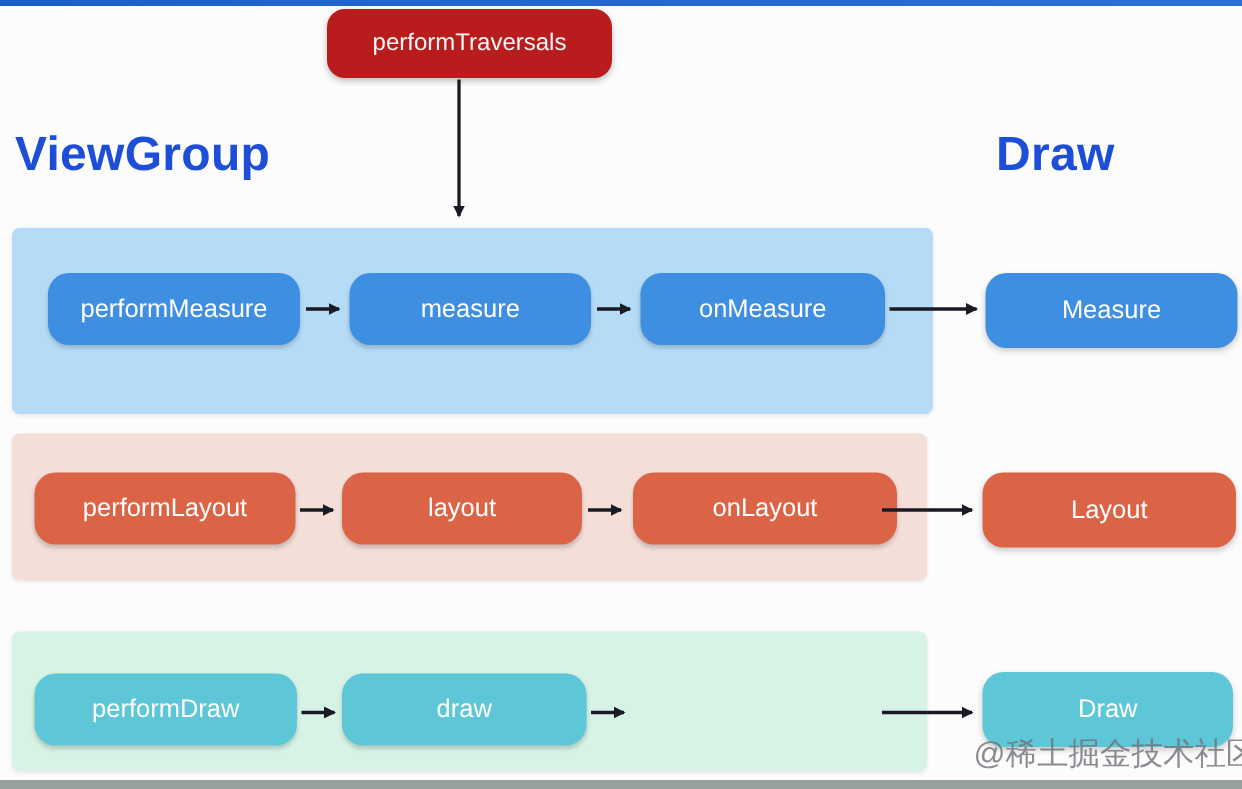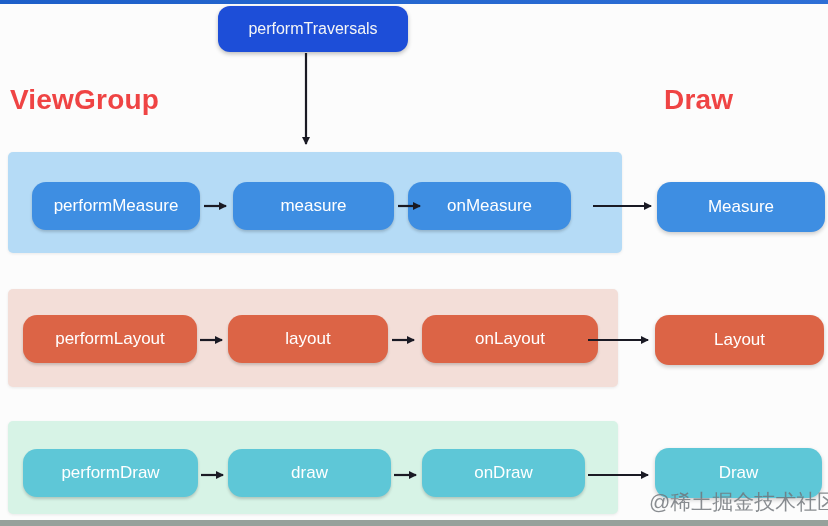--- a/index.html
+++ b/index.html
@@ -17,36 +17,36 @@
   .top-strip {
     position: absolute; left: 0; top: 0; width: 828px; height: 4px;
     background: linear-gradient(90deg, #1d5fc9, #2e6fd6);
   }
   .bottom-strip {
     position: absolute; left: 0; top: 520px; width: 828px; height: 6px;
     background: #96a19b;
   }
   .root-node {
     position: absolute; left: 218px; top: 6px; width: 190px; height: 46px;
-    background: #1d4ed8;
+    background: #b91c1c;
     border-radius: 12px;
     color: #f4f5f6; font-size: 16px;
     display: flex; align-items: center; justify-content: center;
     box-shadow: 0 2px 4px rgba(0,0,0,0.25);
   }
   .col-title {
     position: absolute; top: 84px;
-    font-size: 28px; font-weight: 700; color: #ef4444;
+    font-size: 32px; font-weight: 700; color: #1d4ed8;
     letter-spacing: 0.2px;
   }
   .col-title.left { left: 10px; }
   .col-title.right { left: 664px; }
 
   .row { position: absolute; left: 0; width: 828px; }
-  .row-measure { top: 152px; height: 101px; }
+  .row-measure { top: 152px; height: 124px; }
   .row-layout  { top: 289px; height: 98px; }
   .row-draw    { top: 421px; height: 93px; }
 
   .row-container {
     position: absolute; left: 8px; top: 0; height: 100%;
     border-radius: 5px;
     background: var(--container);
     box-shadow: 0 1px 3px rgba(0,0,0,0.08);
   }
   .row-measure .row-container { width: 614px; }
@@ -59,21 +59,21 @@
     background: var(--box);
     border-radius: 14px;
     color: #ffffff; font-size: 17px;
     display: flex; align-items: center; justify-content: center;
     box-shadow: 0 2px 3px rgba(0,0,0,0.18);
     white-space: nowrap;
   }
   
   .row-measure .b1 { left: 32px;  top: 30px; width: 168px; }
   .row-measure .b2 { left: 233px; top: 30px; width: 161px; }
-  .row-measure .b3 { left: 408px; top: 30px; width: 163px; }
+  .row-measure .b3 { left: 427px; top: 30px; width: 163px; }
   .row-measure .view-box { left: 657px; top: 30px; width: 168px; height: 50px; }
   
   .row-layout .b1 { left: 23px;  top: 26px; width: 174px; }
   .row-layout .b2 { left: 228px; top: 26px; width: 160px; }
   .row-layout .b3 { left: 422px; top: 26px; width: 176px; }
   .row-layout .view-box { left: 655px; top: 26px; width: 169px; height: 50px; }
   
   .row-draw .b1 { left: 23px;  top: 28px; width: 175px; }
   .row-draw .b2 { left: 228px; top: 28px; width: 163px; }
   .row-draw .b3 { left: 422px; top: 28px; width: 163px; }
@@ -138,23 +138,20 @@
   </div>
 
   <div class="row row-draw" style="--container: #d7f3e6; --box: #5ec7d7;">
     <div class="row-container"></div>
     <div class="flow-box b1">
       <span>performDraw</span>
     </div>
     <div class="flow-box b2">
       <span>draw</span>
     </div>
-    <div class="flow-box b3">
-      <span>onDraw</span>
-    </div>
     <div class="flow-box view-box">
       <span>Draw</span>
     </div>
   </div>
 
   <svg id="arrow-layer" viewBox="0 0 828 526">
     <defs>
       <marker id="ah" markerWidth="9" markerHeight="9" refX="7" refY="4" orient="auto" markerUnits="userSpaceOnUse">
         <path d="M0,0 L8,4 L0,8 z" fill="#1a1a24"></path>
       </marker>

